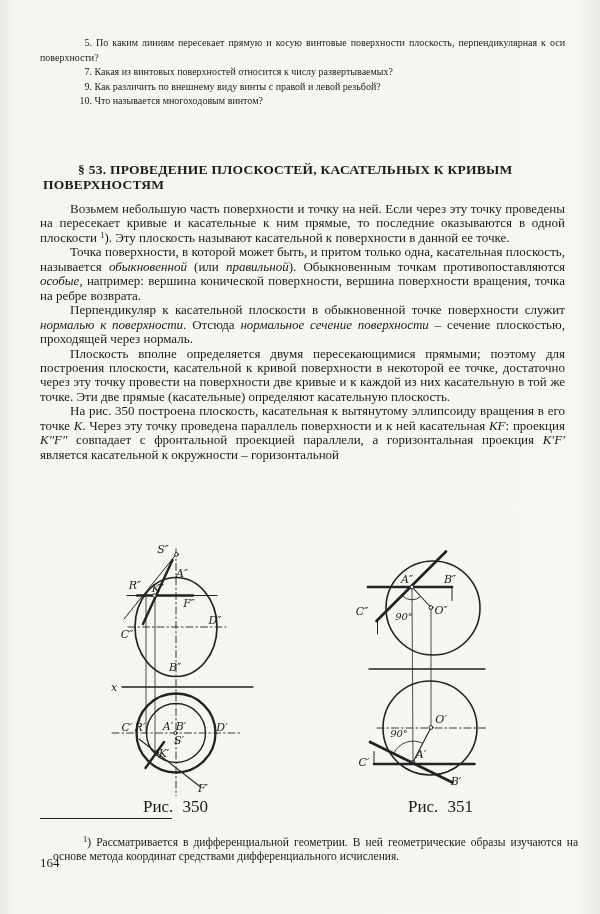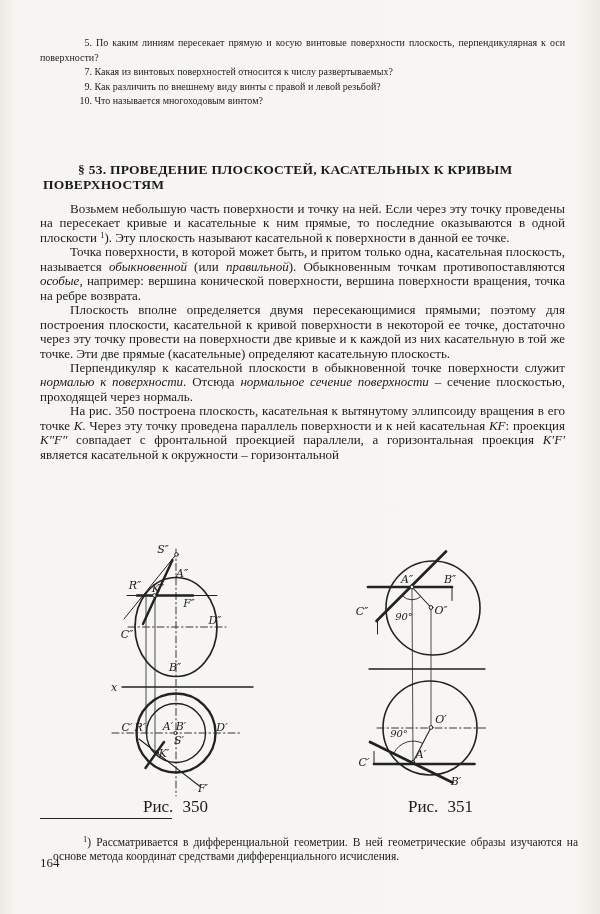--- a/index.html
+++ b/index.html
@@ -47,22 +47,22 @@
   </div>
 
   <h2 class="block heading">
     <span>§ 53. ПРОВЕДЕНИЕ ПЛОСКОСТЕЙ, КАСАТЕЛЬНЫХ К КРИВЫМ</span><br>
     <span>ПОВЕРХНОСТЯМ</span>
   </h2>
 
   <div class="block bodytext">
     <p class="body-p"><span>Возьмем небольшую часть поверхности и точку на ней. Если через эту точку проведены на пересекает кривые и касательные к ним прямые, то последние оказываются в одной плоскости </span><sup>1</sup><span>). Эту плоскость называют касательной к поверхности в данной ее точке.</span></p>
     <p class="body-p"><span>Точка поверхности, в которой может быть, и притом только одна, касательная плоскость, называется </span><i>обыкновенной</i><span> (или </span><i>правильной</i><span>). Обыкновенным точкам противопоставляются </span><i>особые</i><span>, например: вершина конической поверхности, вершина поверхности вращения, точка на ребре возврата.</span></p>
+    <p class="body-p"><span>Перпендикуляр к касательной плоскости в обыкновенной точке поверхности служит </span><i>нормалью к поверхности</i><span>. Отсюда </span><i>нормальное сечение поверхности</i><span> – сечение плоскостью, проходящей через нормаль.</span></p>
     <p class="body-p"><span>Плоскость вполне определяется двумя пересекающимися прямыми; поэтому для построения плоскости, касательной к кривой поверхности в некоторой ее точке, достаточно через эту точку провести на поверхности две кривые и к каждой из них касательную в той же точке. Эти две прямые (касательные) определяют касательную плоскость.</span></p>
-    <p class="body-p"><span>Перпендикуляр к касательной плоскости в обыкновенной точке поверхности служит </span><i>нормалью к поверхности</i><span>. Отсюда </span><i>нормальное сечение поверхности</i><span> – сечение плоскостью, проходящей через нормаль.</span></p>
     <p class="body-p"><span>На рис. 350 построена плоскость, касательная к вытянутому эллипсоиду вращения в его точке </span><i>K</i><span>. Через эту точку проведена параллель поверхности и к ней касательная </span><i>KF</i><span>: проекция </span><i>K″F″</i><span> совпадает с фронтальной проекцией параллели, а горизонтальная проекция </span><i>K′F′</i><span> является касательной к окружности – горизонтальной</span></p>
   </div>
 
   <div class="figures">
 
     <svg class="fig fig350" width="175" height="272" viewBox="85 543 175 272" fill="none" stroke="#222" stroke-linecap="round">
       <g stroke-width="0.9" stroke-dasharray="7 3 1.5 3">
         <path d="M176 549 V796"></path>
         <path d="M128 627 H226"></path>
         <path d="M112 733 H240"></path>

